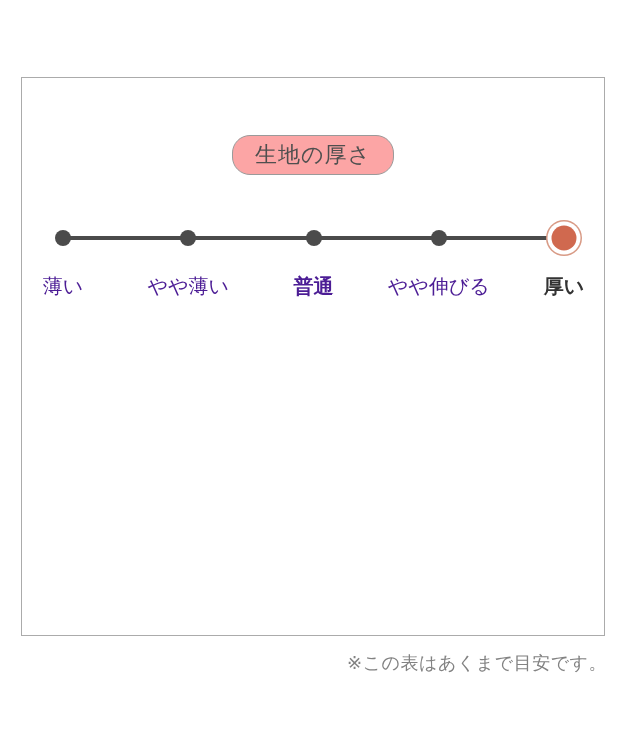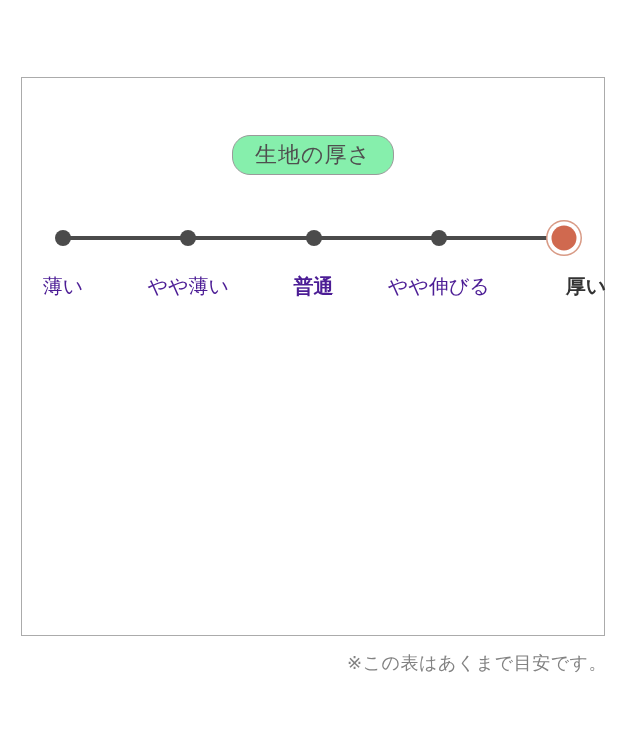--- a/index.html
+++ b/index.html
@@ -34,21 +34,21 @@
   .scale[data-scale="0"] { top: 0; }
   .scale[data-scale="1"] { top: 271px; }
   .pill {
     position: absolute;
     top: 57px;
     left: 50%;
     transform: translateX(-50%);
     border: 1.5px solid #9a9a9a;
     border-radius: 18px;
     padding: 4px 22px;
-    background: #86efac;
+    background: #fca5a5;
   }
   .pill-label {
     font-size: 22px;
     color: #4f4f4f;
     letter-spacing: 1px;
     white-space: nowrap;
   }
   .track {
     position: absolute;
     left: 41px;
@@ -118,21 +118,21 @@
           <div class="line"></div>
           <div class="dot" style="left: 0%;"></div>
           <span class="lbl" style="left: 0%;">薄い</span>
           <div class="dot" style="left: 25%;"></div>
           <span class="lbl" style="left: 25%;">やや薄い</span>
           <div class="dot" style="left: 50%;"></div>
           <span class="lbl" style="left: 50%; font-weight: bold;">普通</span>
           <div class="dot" style="left: 75%;"></div>
           <span class="lbl" style="left: 75%;">やや伸びる</span>
           <div class="dot sel" style="left: 100%;"></div>
-          <span class="lbl sel" style="left: 100%; margin-left: 22px;">厚い</span>
+          <span class="lbl sel" style="left: 100%;">厚い</span>
         </div>
     </section>
 
 
   </div>
 
   <div class="footnote">※この表はあくまで目安です。</div>
 </div>
 
 </body></html>

